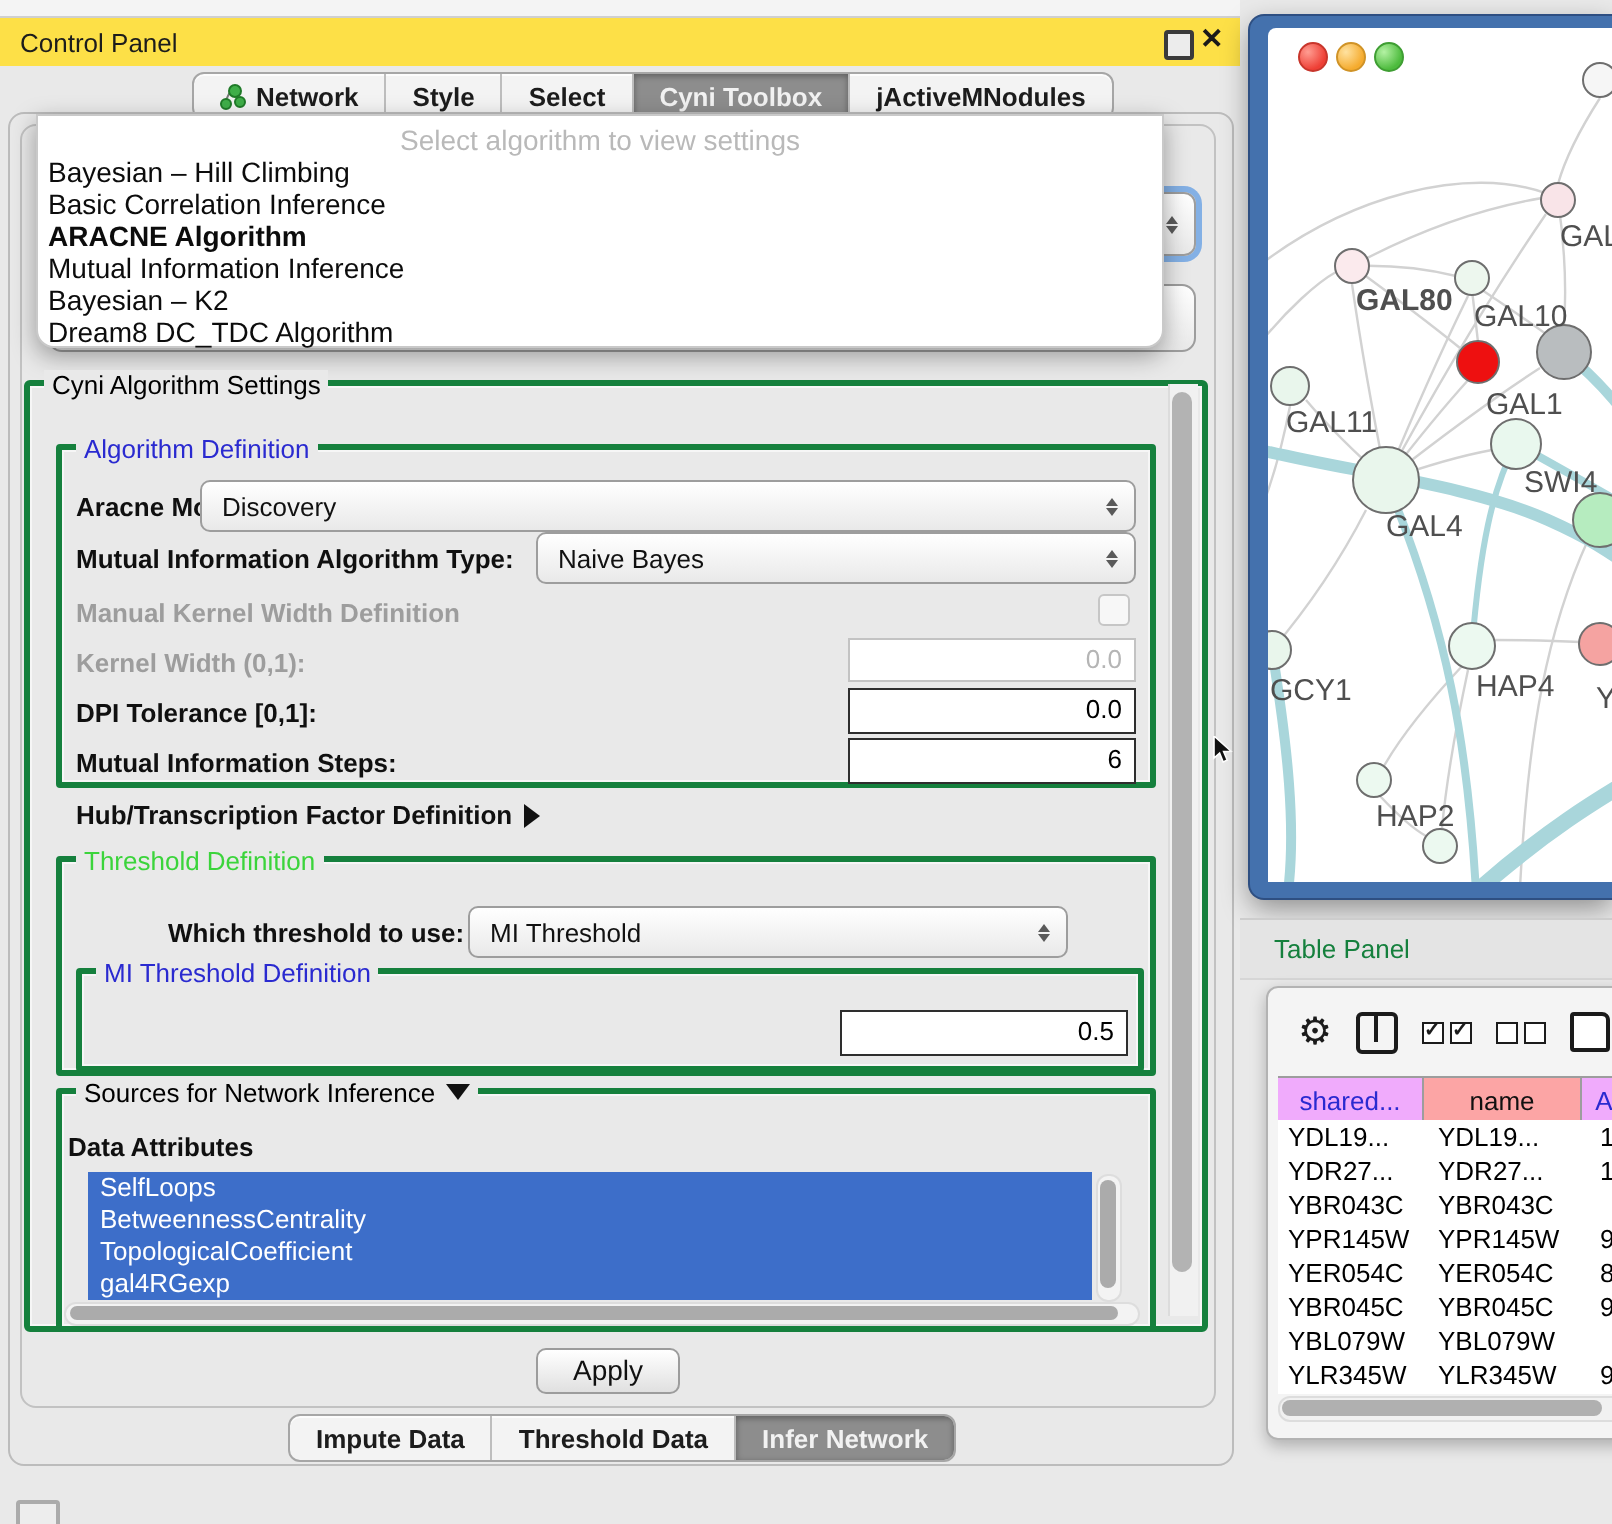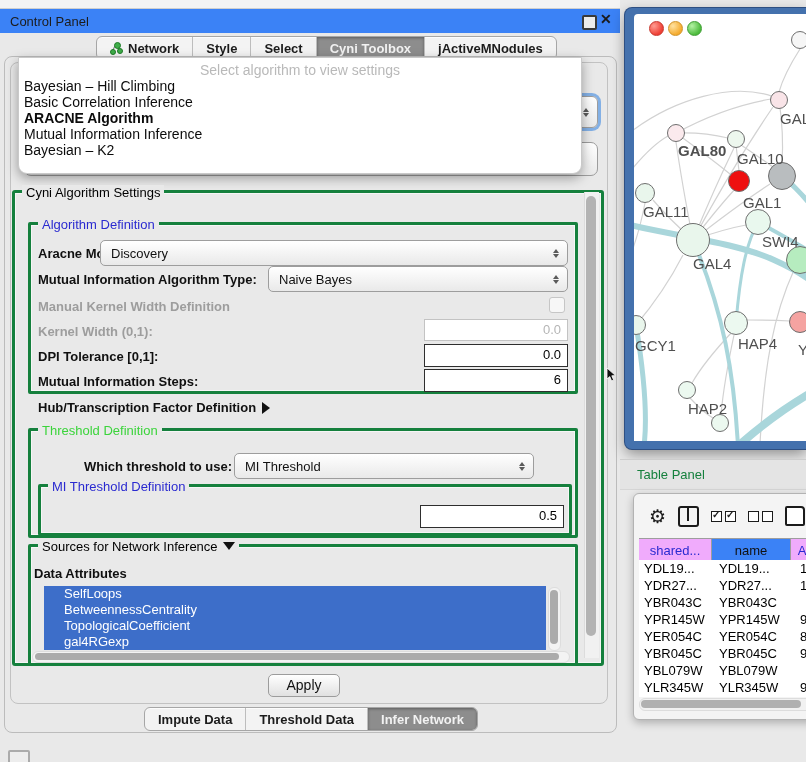--- a/index.html
+++ b/index.html
@@ -3,21 +3,21 @@
 <meta charset="utf-8">
 <style>
   html,body{margin:0;padding:0;}
   body{width:806px;height:762px;position:relative;background:#e9e9e9;
        font-family:"Liberation Sans",sans-serif;overflow:hidden;
        -webkit-font-smoothing:antialiased;}
   .abs{position:absolute;}
   
   #cp-window{left:0;top:0;width:620px;height:762px;background:#e9e9e9;}
   #cp-topstrip{left:0;top:0;width:620px;height:8px;background:#f4f4f4;border-bottom:1px solid #cfcfcf;}
-  #cp-titlebar{left:0;top:9px;width:620px;height:24px;background:#3b82f6;}
+  #cp-titlebar{left:0;top:9px;width:620px;height:24px;background:#fde047;}
   #cp-title{left:10px;top:5px;font-size:13px;color:#1c1c1c;}
   #cp-float{left:582px;top:6px;width:11px;height:11px;border:2px solid #3a3a3a;border-radius:2px;background:#ececec;}
   #cp-close{left:600px;top:2px;font-size:14px;font-weight:700;color:#1a1a1a;}
   
   .seg{display:flex;border:1px solid #a6a6a6;border-radius:6px;background:#f3f3f3;overflow:hidden;height:22px;box-shadow:0 1px 0 rgba(255,255,255,.7) inset;}
   .seg .tab{display:flex;align-items:center;gap:5px;padding:0 13px;font-size:13px;font-weight:600;color:#1c1c1c;border-right:1px solid #bdbdbd;white-space:nowrap;}
   .seg .tab:last-child{border-right:none;}
   .seg .tab.sel{background:#8d8d8d;color:#f2f2f2;box-shadow:0 1px 3px rgba(0,0,0,.35) inset;}
   #top-tabs{left:96px;top:36px;}
   #bottom-tabs{left:144px;top:707px;}
@@ -59,21 +59,21 @@
   #settings-thumb{left:586px;top:196px;width:10px;height:440px;background:#b3b3b3;border-radius:5px;}
   #algdef-fs{left:28px;top:222px;width:544px;height:166px;}
   #thr-fs{left:28px;top:428px;width:544px;height:104px;}
   #mithr-fs{left:38px;top:484px;width:528px;height:46px;}
   #src-fs{left:28px;top:544px;width:544px;height:116px;}
   .chk{position:absolute;width:14px;height:14px;border:1px solid #c6c6c6;border-radius:3px;background:#f7f7f7;}
   .tri-r{display:inline-block;width:0;height:0;border-top:6px solid transparent;border-bottom:6px solid transparent;border-left:8px solid #111;vertical-align:-2px;margin-left:6px;}
   .tri-d{display:inline-block;width:0;height:0;border-left:6px solid transparent;border-right:6px solid transparent;border-top:8px solid #111;vertical-align:1px;margin-left:5px;}
   
   #attr-list{left:44px;top:586px;width:502px;height:64px;background:#fff;overflow:hidden;}
-  #attr-list .row{height:16px;line-height:16px;background:#3d6ec9;color:#fff;font-size:13px;padding-left:20px;white-space:nowrap;}
+  #attr-list .row{height:16px;line-height:16px;background:#3d6ec9;color:#fff;font-size:13px;padding-left:6px;white-space:nowrap;}
   #attr-vsb{left:548px;top:587px;width:11px;height:62px;background:#f3f3f3;border:1px solid #ddd;border-radius:6px;}
   #attr-vthumb{left:550px;top:590px;width:8px;height:54px;background:#ababab;border-radius:4px;}
   #attr-hsb{left:32px;top:651px;width:536px;height:10px;background:#f3f3f3;border:1px solid #ddd;border-radius:6px;}
   #attr-hthumb{left:35px;top:653px;width:524px;height:7px;background:#ababab;border-radius:4px;}
   
   .btn{background:linear-gradient(#ffffff,#e0e0e0);border:1px solid #9c9c9c;border-radius:5px;font-size:14px;color:#111;text-align:center;}
   #apply-btn{left:268px;top:674px;width:70px;height:21px;line-height:21px;}
   #bl-btn{left:8px;top:750px;width:18px;height:12px;border:2px solid #ababab;border-radius:2px;background:#ededed;}
   
   #cursor{left:606px;top:368px;}
@@ -94,21 +94,21 @@
   .gear{font-size:19px;color:#1b1b1b;line-height:1;}
   .pane-ico{width:17px;height:17px;border:2px solid #1b1b1b;border-radius:3px;position:relative;}
   .pane-ico i{position:absolute;left:7px;top:0;width:2px;height:13px;background:#1b1b1b;}
   .cb{width:9px;height:9px;border:1.5px solid #1b1b1b;display:inline-block;position:relative;background:#fff;}
   .cb.on:after{content:"✓";position:absolute;left:0px;top:-3px;font-size:10px;font-weight:700;color:#1b1b1b;}
   .cbpair{display:flex;gap:3px;}
   .tbl-ico{width:16px;height:16px;border:2px solid #1b1b1b;border-radius:2px 4px 2px 2px;background:#fff;}
   #tbl-head{position:absolute;left:5px;top:44px;width:175px;height:22px;display:flex;border-top:1px solid #9d9d9d;border-bottom:1px solid #9d9d9d;font-size:13px;color:#111;}
   #tbl-head .hc{border-right:1px solid #9d9d9d;display:flex;align-items:center;justify-content:center;overflow:hidden;}
   #tbl-head .hc.blue{background:#f0abfc;}
-  #tbl-head .hc.gray{background:#3b82f6;}
+  #tbl-head .hc.gray{background:#fca5a5;}
   #tbl-body{position:absolute;left:5px;top:66px;width:175px;height:137px;background:#fff;overflow:hidden;font-size:13px;color:#000;}
   #tbl-body .tr{display:flex;height:17px;line-height:17px;}
   #tbl-body .td{overflow:hidden;white-space:nowrap;}
   #tbl-body .td.c1{width:72px;padding-left:5px;}
   #tbl-body .td.c2{width:76px;padding-left:3px;}
   #tbl-body .td.c3{flex:1;padding-left:5px;}
   #tbl-hsb{position:absolute;left:5px;top:204px;width:172px;height:11px;background:#f1f1f1;border:1px solid #ddd;border-radius:6px;}
   #tbl-hthumb{position:absolute;left:7px;top:206px;width:160px;height:8px;background:#b0b0b0;border-radius:4px;}
 </style>
 </head>
@@ -161,20 +161,21 @@
     <span class="val"></span>
   </div>
 
   <div class="abs" id="algo-dd">
     <div class="ph">Select algorithm to view settings</div>
     <div class="it" style="top:20px;">Bayesian – Hill Climbing</div>
     <div class="it" style="top:36px;">Basic Correlation Inference</div>
     <div class="it bold" style="top:52px;">ARACNE Algorithm</div>
     <div class="it" style="top:68px;">Mutual Information Inference</div>
     <div class="it" style="top:84px;">Bayesian – K2</div>
+    <div class="it" style="top:100px;">Dream8 DC_TDC Algorithm</div>
   </div>
 
   <div class="abs fs" id="cyni-fs">
     <span class="fs-title">Cyni Algorithm Settings</span>
   </div>
   <div class="abs" id="settings-scroll"></div>
   <div class="abs" id="settings-thumb"></div>
 
   <div class="abs fs" id="algdef-fs">
     <span class="fs-title blue">Algorithm Definition</span>

